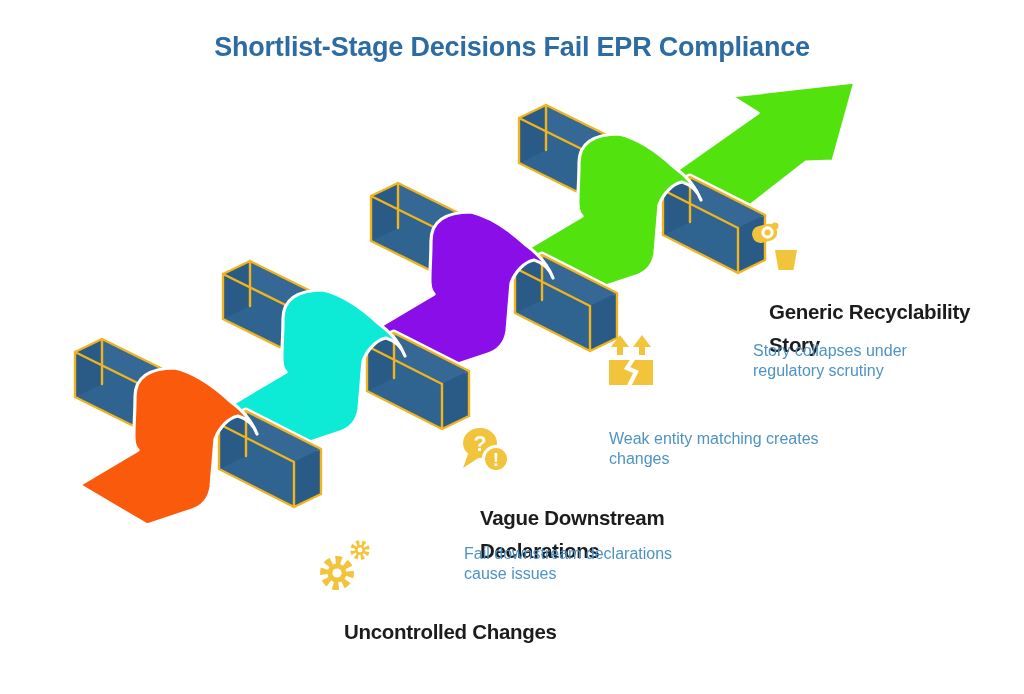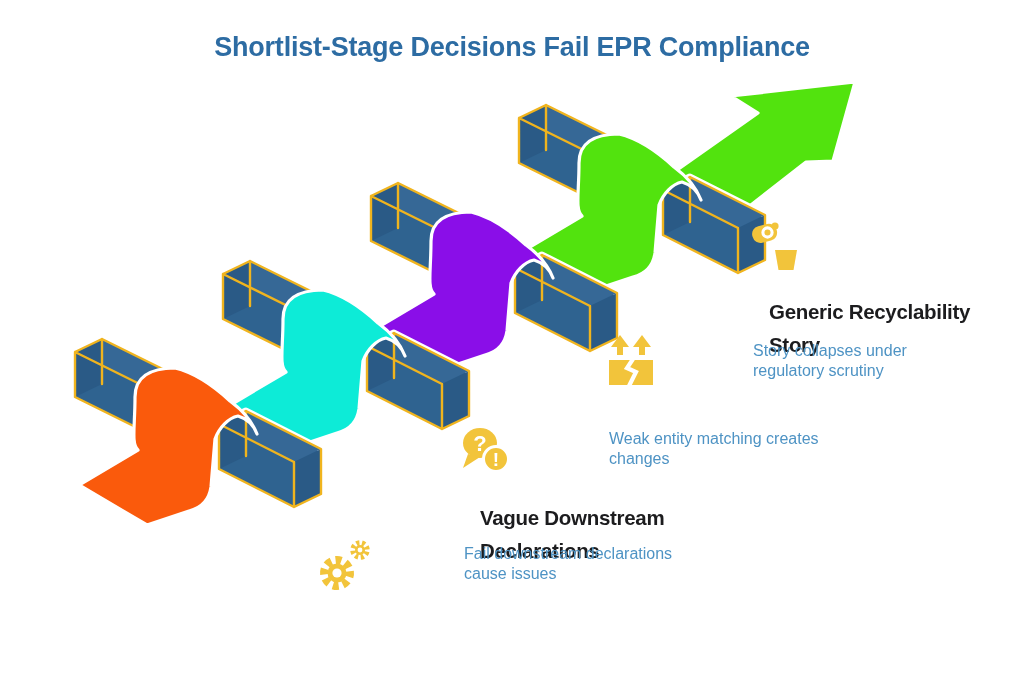--- a/index.html
+++ b/index.html
@@ -89,20 +89,21 @@
       <circle cx="19" cy="36" r="13" fill="none" stroke="var(--icon-yellow)" stroke-width="8" stroke-dasharray="5.8 4.41"></circle>
     </g>
     <circle class="ic" cx="19" cy="36" r="9.5"></circle>
     <circle cx="19" cy="36" r="4.6" fill="#fff"></circle>
     <g transform="rotate(14 42 13)">
       <circle cx="42" cy="13" r="7" fill="none" stroke="var(--icon-yellow)" stroke-width="5.5" stroke-dasharray="3.0 2.5"></circle>
     </g>
     <circle class="ic" cx="42" cy="13" r="5"></circle>
     <circle cx="42" cy="13" r="2.4" fill="#fff"></circle>
   </svg>
+  <h2 class="step-title" style="left:328px;top:599px;width:248px">Uncontrolled Changes</h2>
 
   <svg class="step-icon" style="left:459px;top:422px" width="56" height="56" viewBox="0 0 56 56">
     <ellipse class="ic" cx="21" cy="21" rx="17" ry="15"></ellipse>
     <polygon class="ic" points="9,32 4,46 21,35"></polygon>
     <text class="ic-text" x="21" y="29" font-size="22" text-anchor="middle" fill="#fff">?</text>
     <circle class="ic" cx="37" cy="37" r="12.5" stroke="#fff" stroke-width="3"></circle>
     <text class="ic-text" x="37" y="44" font-size="19" text-anchor="middle" fill="#fff">!</text>
   </svg>
   <h2 class="step-title" style="left:464px;top:485px;width:240px">Vague Downstream Declarations</h2>
   <p class="step-desc" style="left:464px;top:544px;width:218px">Fail downstream declarations cause issues</p>

